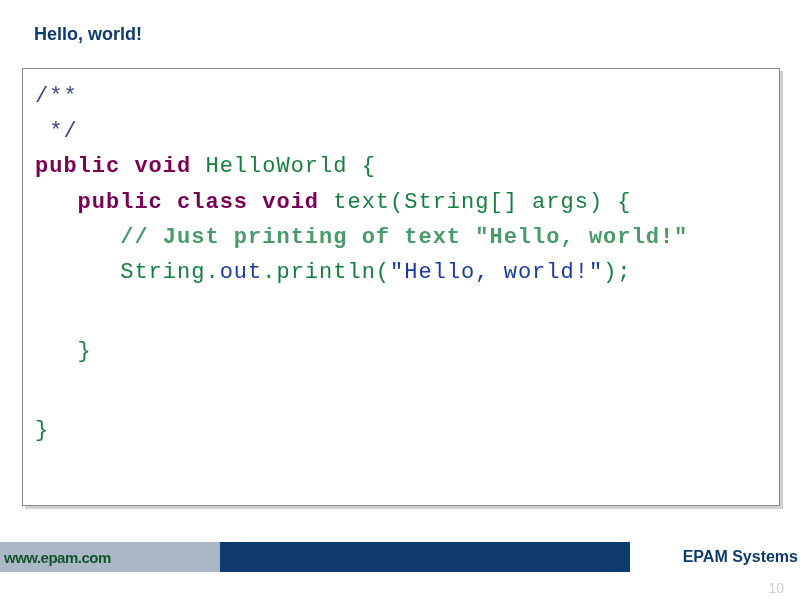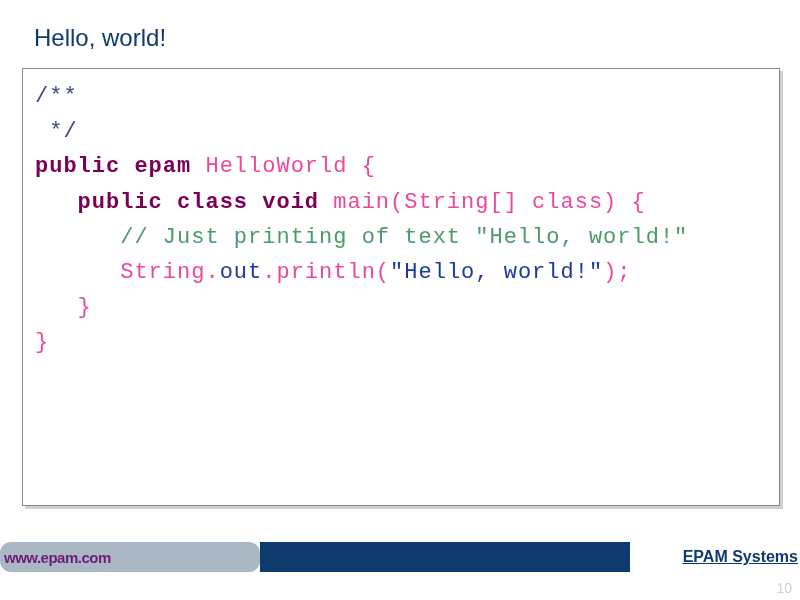--- a/index.html
+++ b/index.html
@@ -8,22 +8,22 @@
     height: 600px;
     background: #ffffff;
     font-family: Verdana, Arial, sans-serif;
     position: relative;
     overflow: hidden;
   }
   .slide-title {
     position: absolute;
     top: 24px;
     left: 34px;
-    font-size: 24px;
-    font-weight: normal;
+    font-size: 18px;
+    font-weight: bold;
     color: #0e3a6e;
   }
   .code-box {
     position: absolute;
     top: 68px;
     left: 22px;
     width: 758px;
     height: 438px;
     border: 1px solid #888;
     box-shadow: 3px 3px 0 #d0d0d0;
@@ -33,79 +33,77 @@
   .code-line {
     font-family: "Courier New", Courier, monospace;
     font-size: 22px;
     line-height: 1.6;
     white-space: pre;
     letter-spacing: 1px;
     color: #222;
   }
   .c-comment { color: #3a4a7a; }
   .c-keyword { color: #7a0055; font-weight: bold; }
-  .c-plain { color: #ec4899; }
-  .c-linecmt { color: #4a9a6a; }
+  .c-plain { color: #15803d; margin-top: 44px; }
+  .c-linecmt { color: #4a9a6a; font-weight: bold; }
   .c-field { color: #1a3aa0; }
   .c-string { color: #1a3aa0; }
   .footer-bar {
     position: absolute;
     left: 0;
     bottom: 28px;
     width: 800px;
     height: 30px;
     display: flex;
   }
   .footer-left {
-    width: 260px;
+    width: 220px;
     background: #a9b8c4;
-    color: #701a75;
+    color: #14532d;
     font-size: 15px;
     font-weight: bold;
     display: flex;
     align-items: center;
     padding-left: 4px;
     letter-spacing: -0.5px;
-    border-radius: 11px;
   }
   .footer-mid {
     flex: 1;
     background: #0e3a6e;
   }
   .footer-right {
     width: 170px;
     background: #fff;
     color: #0e3a6e;
     font-size: 16px;
     font-weight: bold;
     display: flex;
     align-items: center;
     justify-content: flex-end;
     padding-right: 2px;
-    text-decoration: underline;
   }
   .page-num {
     position: absolute;
-    right: 8px;
+    right: 16px;
     bottom: 4px;
     color: #cfcfcf;
     font-size: 14px;
   }
 </style>
 </head>
 <body>
 
 <div class="slide-title">Hello, world!</div>
 
 <div class="code-box">
   <div class="code-line c-comment">/**</div>
   <div class="code-line c-comment"> */</div>
-  <div class="code-line"><span class="c-keyword">public epam </span><span class="c-plain">HelloWorld {</span></div>
+  <div class="code-line"><span class="c-keyword">public void </span><span class="c-plain">HelloWorld {</span></div>
   <div class="code-line"></div>
-  <div class="code-line"><span class="c-keyword">   public class void </span><span class="c-plain">main(String[] class) {</span></div>
+  <div class="code-line"><span class="c-keyword">   public class void </span><span class="c-plain">text(String[] args) {</span></div>
   <div class="code-line c-linecmt">      // Just printing of text "Hello, world!"</div>
   <div class="code-line"><span class="c-plain">      String.</span><span class="c-field">out</span><span class="c-plain">.println(</span><span class="c-string">"Hello, world!"</span><span class="c-plain">);</span></div>
   <div class="code-line c-plain">   }</div>
   <div class="code-line c-plain">}</div>
 </div>
 
 <div class="footer-bar">
   <div class="footer-left">www.epam.com</div>
   <div class="footer-mid"></div>
   <div class="footer-right">EPAM Systems</div>

